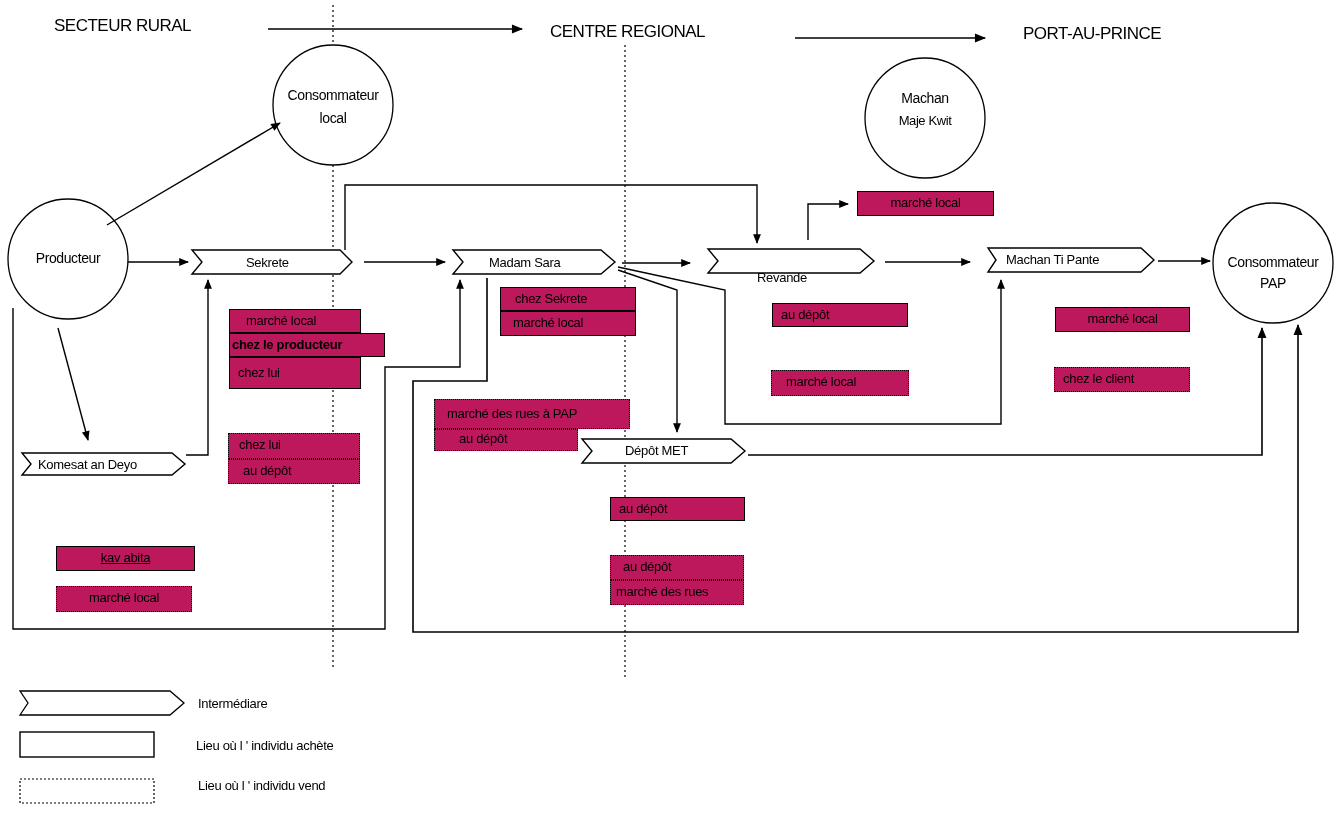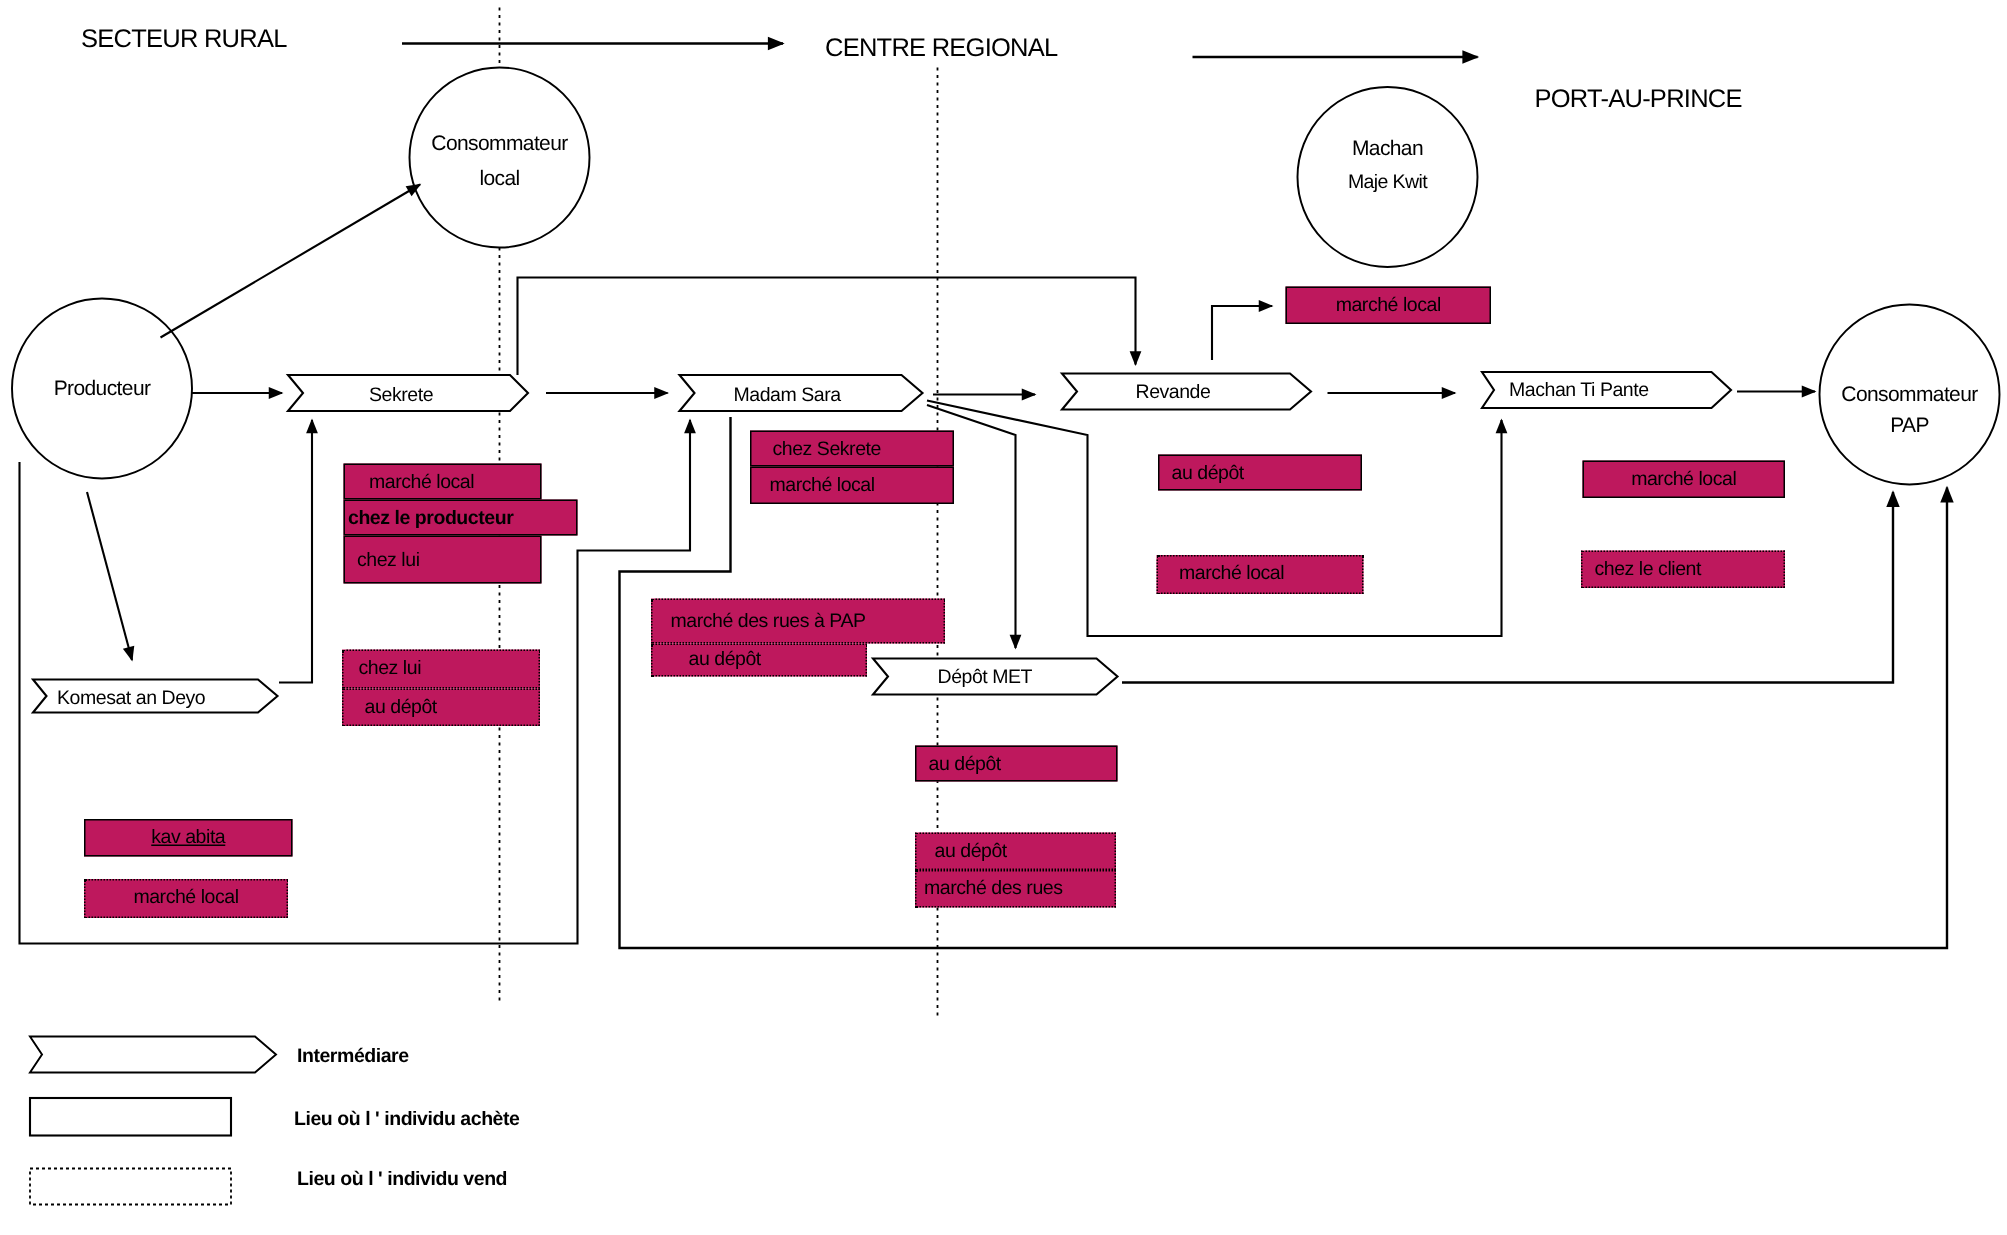--- a/index.html
+++ b/index.html
@@ -7,21 +7,21 @@
          font-family: "Liberation Sans", sans-serif; color: #000; }
   svg#diagram { position: absolute; left: 0; top: 0; width: 1338px; height: 823px; }
   .lbl { position: absolute; white-space: nowrap; font-size: 13px; letter-spacing: -0.3px; }
   .region { position: absolute; font-size: 17px; letter-spacing: -0.5px; }
   .circle-lbl { position: absolute; text-align: center; font-size: 14px; letter-spacing: -0.4px; line-height: 1.2; }
   .box { position: absolute; box-sizing: border-box; font-size: 13px; letter-spacing: -0.3px;
          padding-left: 6px; line-height: 22px; white-space: nowrap; background: #be185d; }
   .buy { border: 1.6px solid #000; }
   .sell { border: 1.4px dotted #000; }
   .center { text-align: center; padding-left: 0; }
-  .legend-lbl { position: absolute; font-size: 13px; letter-spacing: -0.3px; font-weight: bold; }
+  .legend-lbl { position: absolute; font-size: 13px; letter-spacing: -0.3px; }
 </style>
 </head>
 <body>
 
 <svg id="diagram" viewBox="0 0 1338 823">
   <defs>
     <marker id="ah" viewBox="0 0 10 10" refX="9" refY="5" markerWidth="9" markerHeight="7" orient="auto-start-reverse">
       <path d="M0,1 L10,5 L0,9 z" fill="#000"></path>
     </marker>
   </defs>
@@ -60,39 +60,39 @@
   <line x1="1158" y1="261" x2="1210" y2="261" stroke="#000" stroke-width="1.4" marker-end="url(#ah)"></line>
   <polyline points="748,455 1262,455 1262,328" fill="none" stroke="#000" stroke-width="1.6" marker-end="url(#ah)"></polyline>
 
   <path d="M20,691 L170,691 L184,703 L170,715 L20,715 L28,703 Z" fill="#fff" stroke="#000" stroke-width="1.3"></path>
   <rect x="20" y="732" width="134" height="25" fill="#fff" stroke="#000" stroke-width="1.4"></rect>
   <rect x="20" y="779" width="134" height="24" fill="#fff" stroke="#000" stroke-width="1.2" stroke-dasharray="2,2"></rect>
 </svg>
 
 <div class="region" style="left:54px;top:16px;">SECTEUR RURAL</div>
 <div class="region" style="left:550px;top:22px;">CENTRE REGIONAL</div>
-<div class="region" style="left:1023px;top:24px;margin-top:32px;">PORT-AU-PRINCE</div>
+<div class="region" style="left:1023px;top:24px;">PORT-AU-PRINCE</div>
 
 <div class="circle-lbl" style="left:270px;top:87px;width:126px;">
   <div>Consommateur</div>
   <div style="margin-top:6px;">local</div>
 </div>
 <div class="circle-lbl" style="left:10px;top:250px;width:116px;">Producteur</div>
 <div class="circle-lbl" style="left:865px;top:90px;width:120px;">
   <div>Machan</div>
   <div style="margin-top:6px;font-size:13px;">Maje Kwit</div>
 </div>
 <div class="circle-lbl" style="left:1210px;top:254px;width:126px;">
   <div>Consommateur</div>
   <div style="margin-top:4px;">PAP</div>
 </div>
 
 <div class="lbl" style="left:246px;top:255px;">Sekrete</div>
 <div class="lbl" style="left:489px;top:255px;">Madam Sara</div>
-<div class="lbl" style="left:757px;top:253px;">Revande</div>
+<div class="lbl" style="left:757px;top:270px;">Revande</div>
 <div class="lbl" style="left:1006px;top:252px;">Machan Ti Pante</div>
 <div class="lbl" style="left:38px;top:457px;">Komesat an Deyo</div>
 <div class="lbl" style="left:613px;top:443px;margin-left:12px;">Dépôt MET</div>
 
 <div class="box buy" style="left:229px;top:309px;width:132px;height:24px;padding-left:16px;">marché local</div>
 <div class="box buy" style="left:229px;top:333px;width:156px;height:24px;padding-left:2px;font-weight:bold;">chez le producteur</div>
 <div class="box buy" style="left:229px;top:357px;width:132px;height:32px;padding-left:8px;line-height:30px;">chez lui</div>
 <div class="box sell" style="left:228px;top:433px;width:132px;height:26px;padding-left:10px;">chez lui</div>
 <div class="box sell" style="left:228px;top:459px;width:132px;height:25px;padding-left:14px;">au dépôt</div>
 

